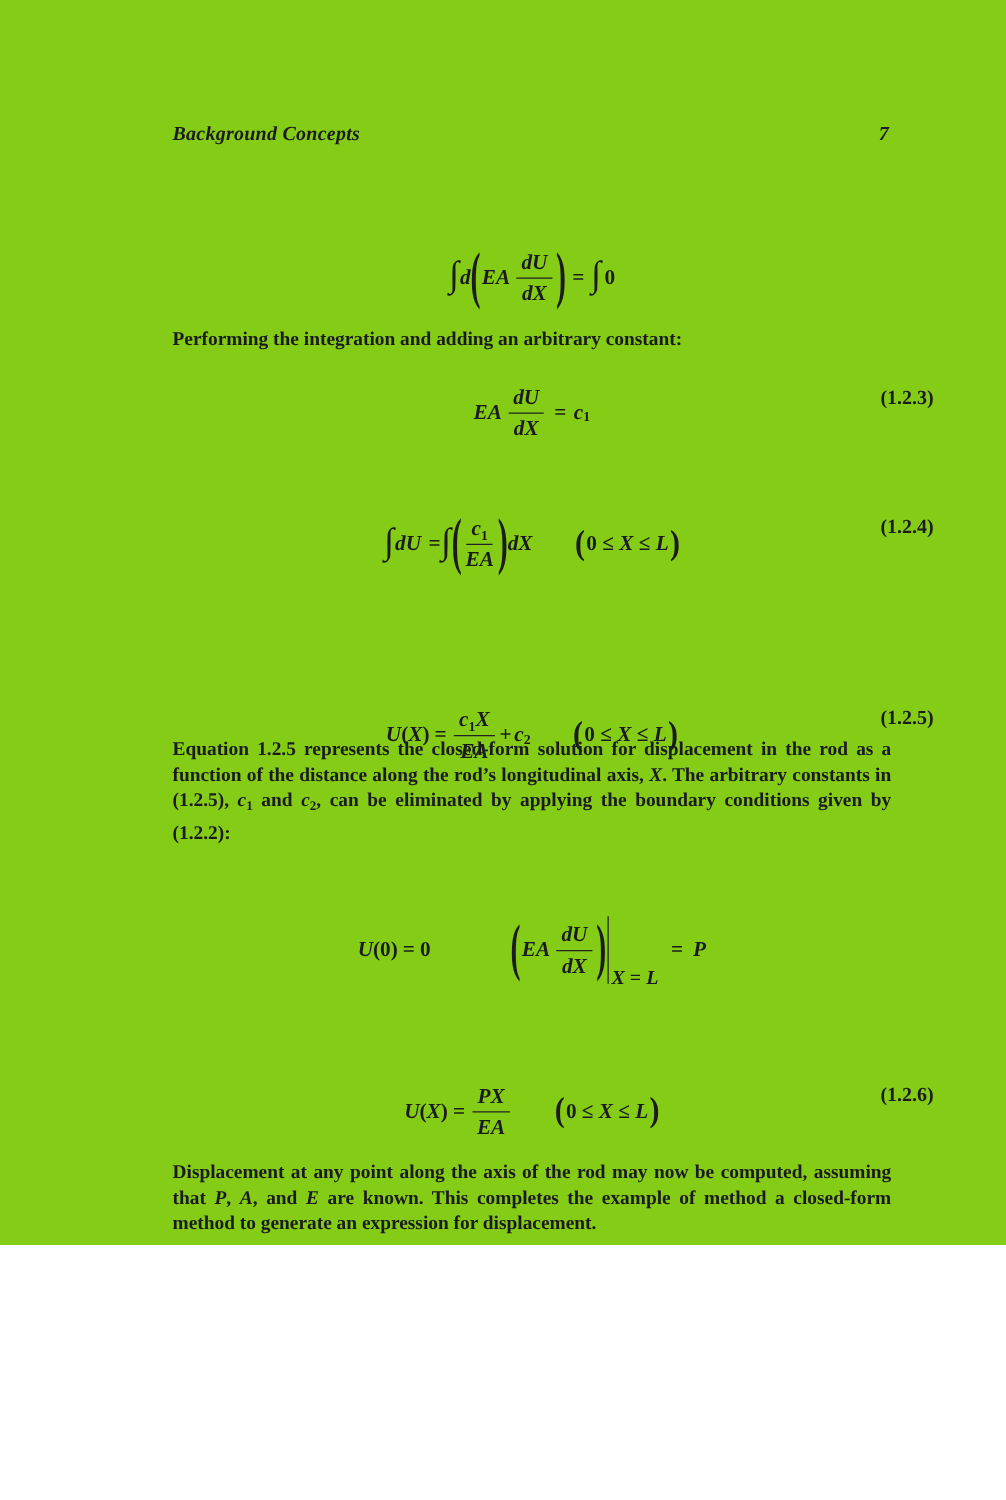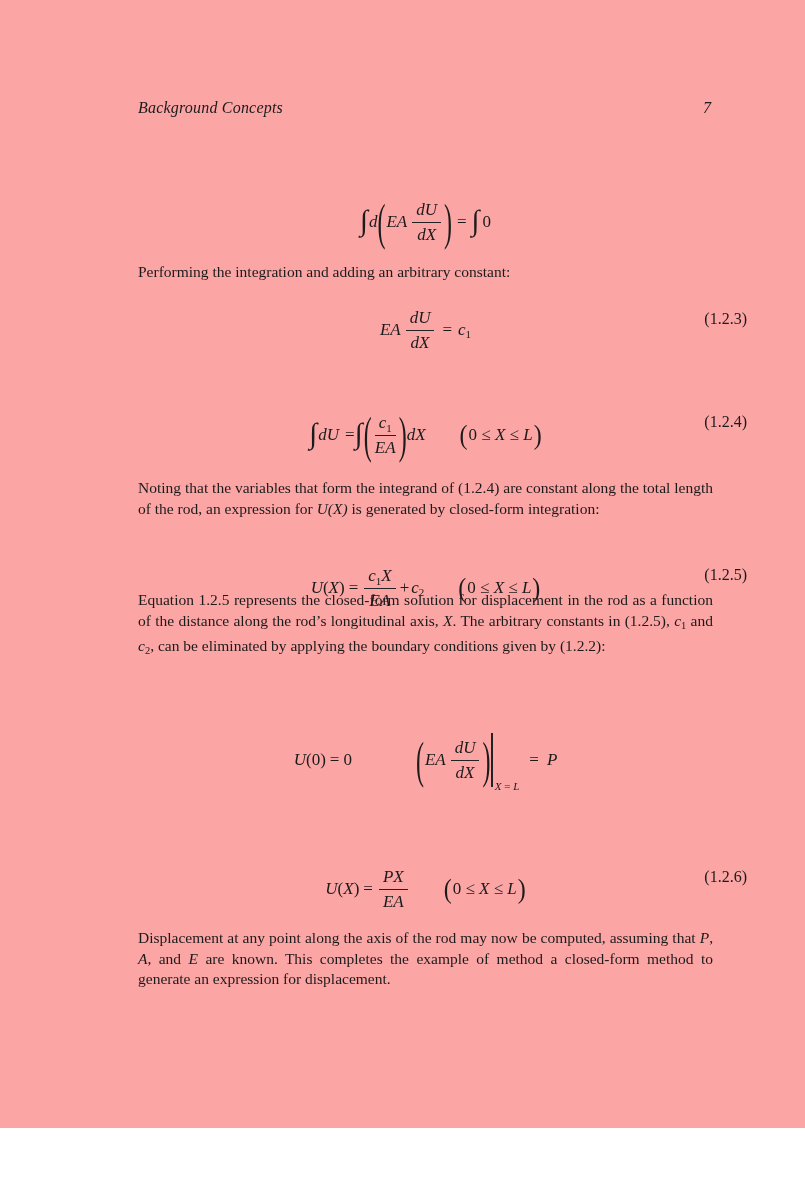--- a/index.html
+++ b/index.html
@@ -1,22 +1,23 @@
 <!DOCTYPE html>
 <html><head>
 <meta charset="utf-8">
 <style>
   html,body{margin:0;padding:0;background:#ffffff;}
   .page{
     position:relative;
-    width:805px;height:1128px;
-    background:#fca5a5;
+    width:805px;height:996px;
+    background:#84cc16;
     color:#1b1b1b;
     font-family:"Liberation Serif", serif;
     overflow:hidden;
+    font-weight:bold;
   }
   .header{
     position:absolute;top:99px;left:138px;width:575px;
     display:flex;justify-content:space-between;align-items:baseline;
     font-size:16px;
   }
   .running{font-style:italic;letter-spacing:.2px;}
   .pagenum{font-style:italic;padding-right:2px;}
 
   .block{position:absolute;left:138px;width:575px;}
@@ -38,21 +39,21 @@
   .eq .sb{font-size:11px;vertical-align:sub;position:relative;top:4px;}
   .eq .int{font-size:29px;font-style:italic;line-height:0;margin:0 1px 4px 0;}
   .frac{display:inline-flex;flex-direction:column;align-items:center;vertical-align:middle;margin:0 2px;}
   .frac .num{display:inline-flex;align-items:baseline;padding:0 4px 2px;border-bottom:1.3px solid #222;}
   .frac .den{display:inline-flex;align-items:baseline;padding-top:2px;}
   .pwrap{display:inline-flex;align-items:center;}
   .pbody{display:inline-flex;align-items:center;padding:0 1px;}
   .pchar{display:inline-block;font-size:24px;line-height:1;font-style:normal;}
   .evalwrap{display:inline-flex;align-items:flex-end;margin-left:1px;}
   .evalbar{width:1.3px;background:#222;display:inline-block;}
-  .evalsub{font-size:11px;margin-left:2px;transform:translateY(5px);white-space:pre;}
+  .evalsub{font-size:16px;margin-left:2px;transform:translateY(5px);white-space:pre;}
   .eqlabel{
     position:absolute;right:16px;top:8px;
     font-size:16px;
   }
   
   #p1{top:157px;} #eq1{top:190px;height:64px;}
   #p2{top:262px;} #eq2{top:302px;height:56px;}
   #p3{top:368px;} #eq3{top:405px;height:60px;}
   #p4{top:478px;} #eq4{top:558px;height:60px;}
   #p5{top:590px;} #eq5{top:730px;height:60px;}
@@ -79,21 +80,20 @@
     <span class="eq"><span class="it">EA</span><span style="display: inline-block; width: 3px;"></span><span class="frac"><span class="num"><span class="it">dU</span></span><span class="den"><span class="it">dX</span></span></span><span style="display: inline-block; width: 6px;"></span><span>=</span><span style="display: inline-block; width: 6px;"></span><span class="it">c</span><span class="sb">1</span></span>
     <span class="eqlabel">(1.2.3)</span>
   </div>
 
 
   <div id="eq3" class="block eqrow biasleft">
     <span class="eq"><span class="int">∫</span><span class="it">dU</span><span style="display: inline-block; width: 6px;"></span><span>=</span><span class="int">∫</span><span class="pwrap"><span class="pchar" style="transform: scaleY(2.1);">(</span><span class="pbody"><span class="frac"><span class="num"><span class="it">c</span><span class="sb">1</span></span><span class="den"><span class="it">EA</span></span></span></span><span class="pchar" style="transform: scaleY(2.1);">)</span></span><span class="it">dX</span><span style="display: inline-block; width: 34px;"></span><span class="pwrap"><span class="pchar" style="transform: scaleY(1.15);">(</span><span class="pbody"><span>0 ≤ </span><span class="it">X</span><span> ≤ </span><span class="it">L</span></span><span class="pchar" style="transform: scaleY(1.15);">)</span></span></span>
     <span class="eqlabel">(1.2.4)</span>
   </div>
 
-  <p id="p4" class="block para"><span>Noting that the variables that form the integrand of (1.2.4) are constant along the total length of the rod, an expression for </span><span class="it">U(X)</span><span> is generated by closed-form integration:</span></p>
 
   <div id="eq4" class="block eqrow biasleft">
     <span class="eq"><span class="it">U</span><span>(</span><span class="it">X</span><span>)</span><span style="display: inline-block; width: 4px;"></span><span>=</span><span style="display: inline-block; width: 4px;"></span><span class="frac"><span class="num"><span class="it">c</span><span class="sb">1</span><span class="it">X</span></span><span class="den"><span class="it">EA</span></span></span><span style="display: inline-block; width: 2px;"></span><span>+</span><span style="display: inline-block; width: 2px;"></span><span class="it">c</span><span class="sb">2</span><span style="display: inline-block; width: 34px;"></span><span class="pwrap"><span class="pchar" style="transform: scaleY(1.15);">(</span><span class="pbody"><span>0 ≤ </span><span class="it">X</span><span> ≤ </span><span class="it">L</span></span><span class="pchar" style="transform: scaleY(1.15);">)</span></span></span>
     <span class="eqlabel">(1.2.5)</span>
   </div>
 
   <p id="p5" class="block para"><span>Equation 1.2.5 represents the closed-form solution for displacement in the rod as a function of the distance along the rod’s longitudinal axis, </span><span class="it">X</span><span>. The arbitrary constants in (1.2.5), </span><span class="it">c</span><span class="sb">1</span><span> and </span><span class="it">c</span><span class="sb">2</span><span>, can be eliminated by applying the boundary conditions given by (1.2.2):</span></p>
 
   <div id="eq5" class="block eqrow biasleft">
     <span class="eq"><span class="it">U</span><span>(0)</span><span style="display: inline-block; width: 4px;"></span><span>=</span><span style="display: inline-block; width: 4px;"></span><span>0</span><span style="display: inline-block; width: 64px;"></span><span class="pwrap"><span class="pchar" style="transform: scaleY(2.1);">(</span><span class="pbody"><span class="it">EA</span><span style="display: inline-block; width: 3px;"></span><span class="frac"><span class="num"><span class="it">dU</span></span><span class="den"><span class="it">dX</span></span></span></span><span class="pchar" style="transform: scaleY(2.1);">)</span></span><span class="evalwrap"><span class="evalbar" style="height: 54px;"></span><span class="evalsub"><span class="it">X</span><span> = </span><span class="it">L</span></span></span><span style="display: inline-block; width: 10px;"></span><span>=</span><span style="display: inline-block; width: 8px;"></span><span class="it">P</span></span>

